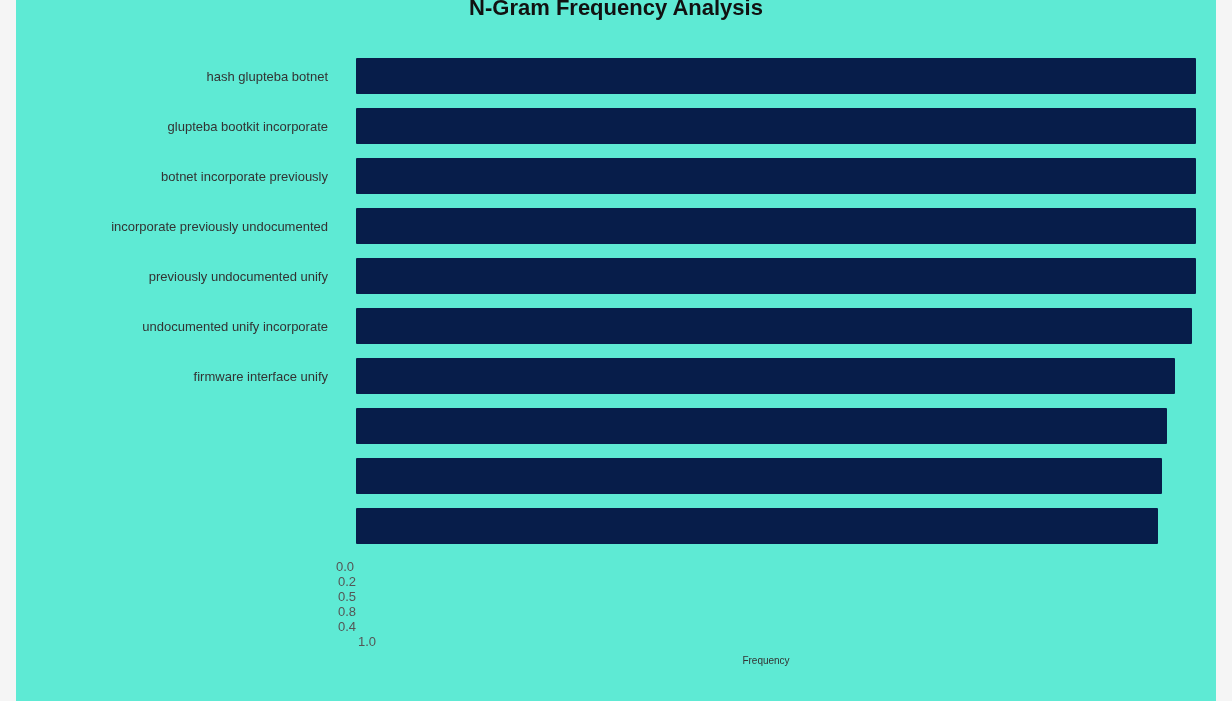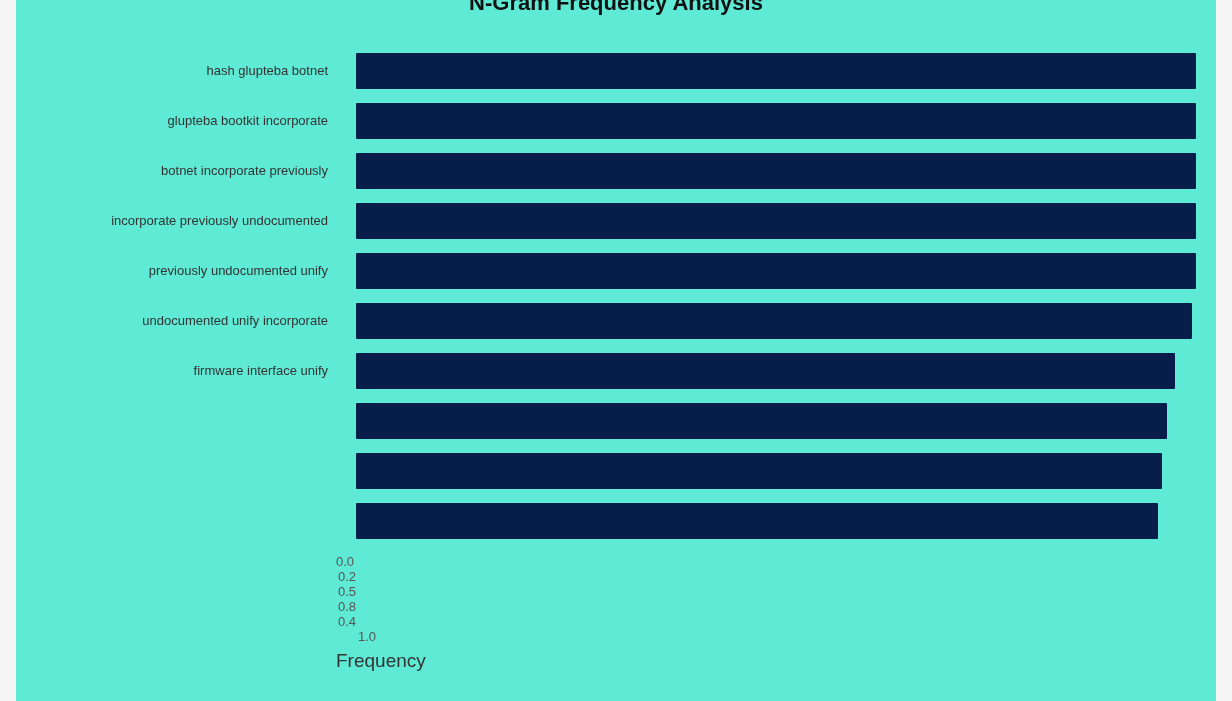--- a/index.html
+++ b/index.html
@@ -85,22 +85,22 @@
     }
     .x-tick:first-child {
       margin-left: 0;
       text-align: left;
     }
     .x-tick:last-child {
       text-align: right;
       margin-left: 0;
     }
     .x-axis-label {
-      text-align: left;
-      font-size: 19px;
+      text-align: center;
+      font-size: 10px;
       color: #333;
       margin-top: 6px;
     }
     .plot-wrapper {
       flex: 1;
       position: relative;
     }
   </style>
 </head>
 <body>

